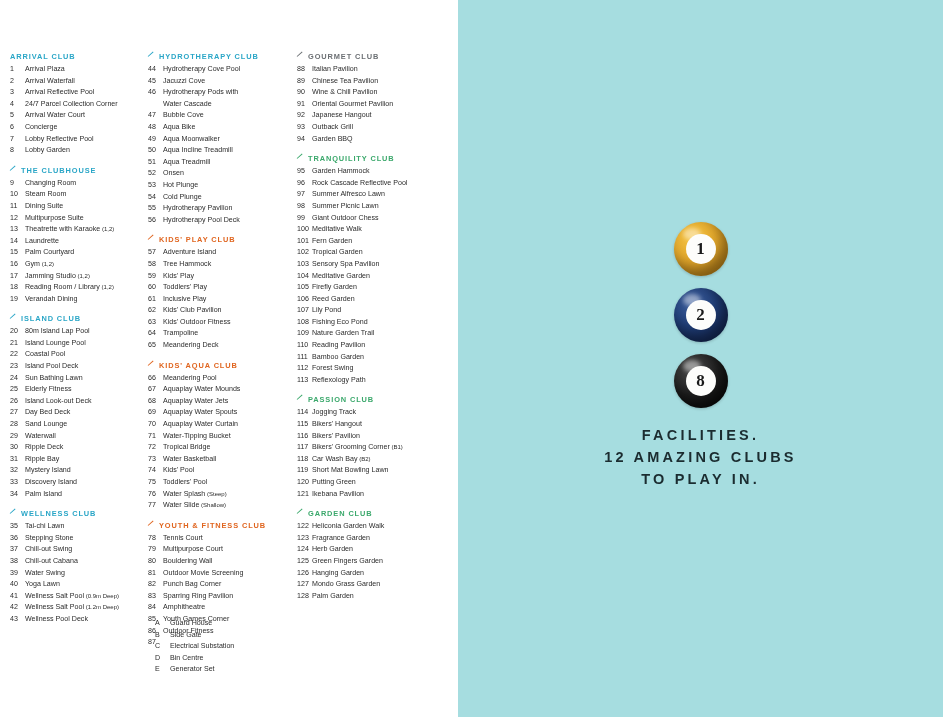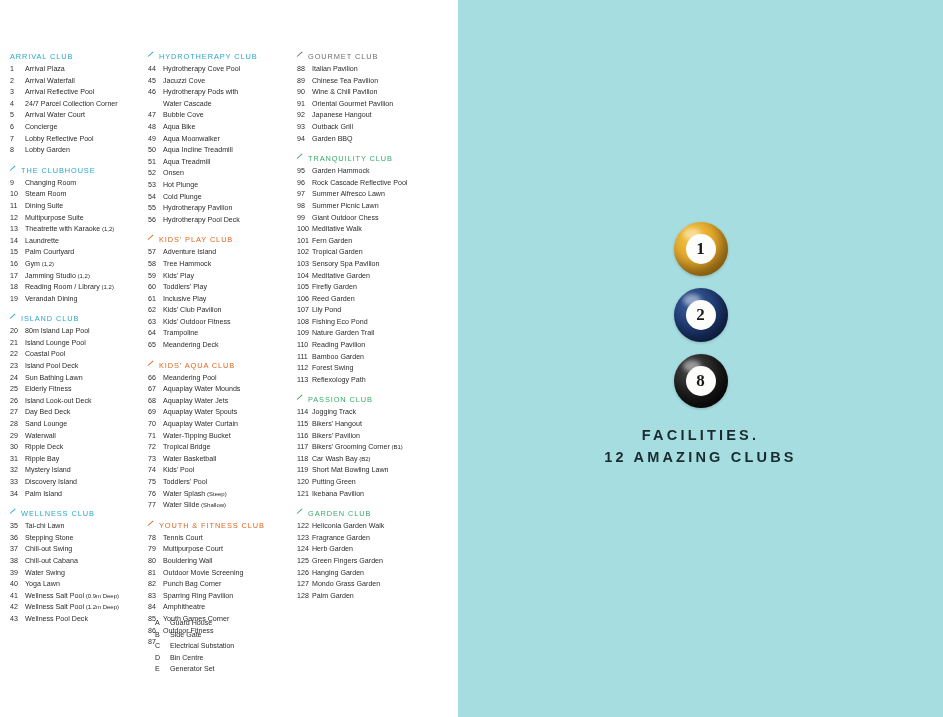--- a/index.html
+++ b/index.html
@@ -93,21 +93,21 @@
     position: absolute;
     top: 52px;
   }
   #col1 { left: 10px;  width: 140px; }
   #col2 { left: 148px; width: 136px; }
   #col3 { left: 297px; width: 155px; }
 
   .club { margin-bottom: 9px; }
   .club-title {
     font-size: 7.4px;
-    font-weight: 400;
+    font-weight: 700;
     letter-spacing: 0.9px;
     margin-bottom: 3px;
     position: relative;
     padding-left: 0;
   }
   .club-title .tick {
     display: inline-block;
     width: 7px;
     height: 0;
     border-top: 1px solid currentColor;
@@ -771,16 +771,17 @@
           <div class="disc">2</div>
         </div>
         <div class="ball ball-8">
           <div class="shine"></div>
           <div class="disc">8</div>
         </div>
       </div>
     <div id="headline">
       <div>FACILITIES.</div>
       <div>12 AMAZING CLUBS</div>
+      <div>TO PLAY IN.</div>
     </div>
   </div>
 
 </div>
 
 </body></html>

